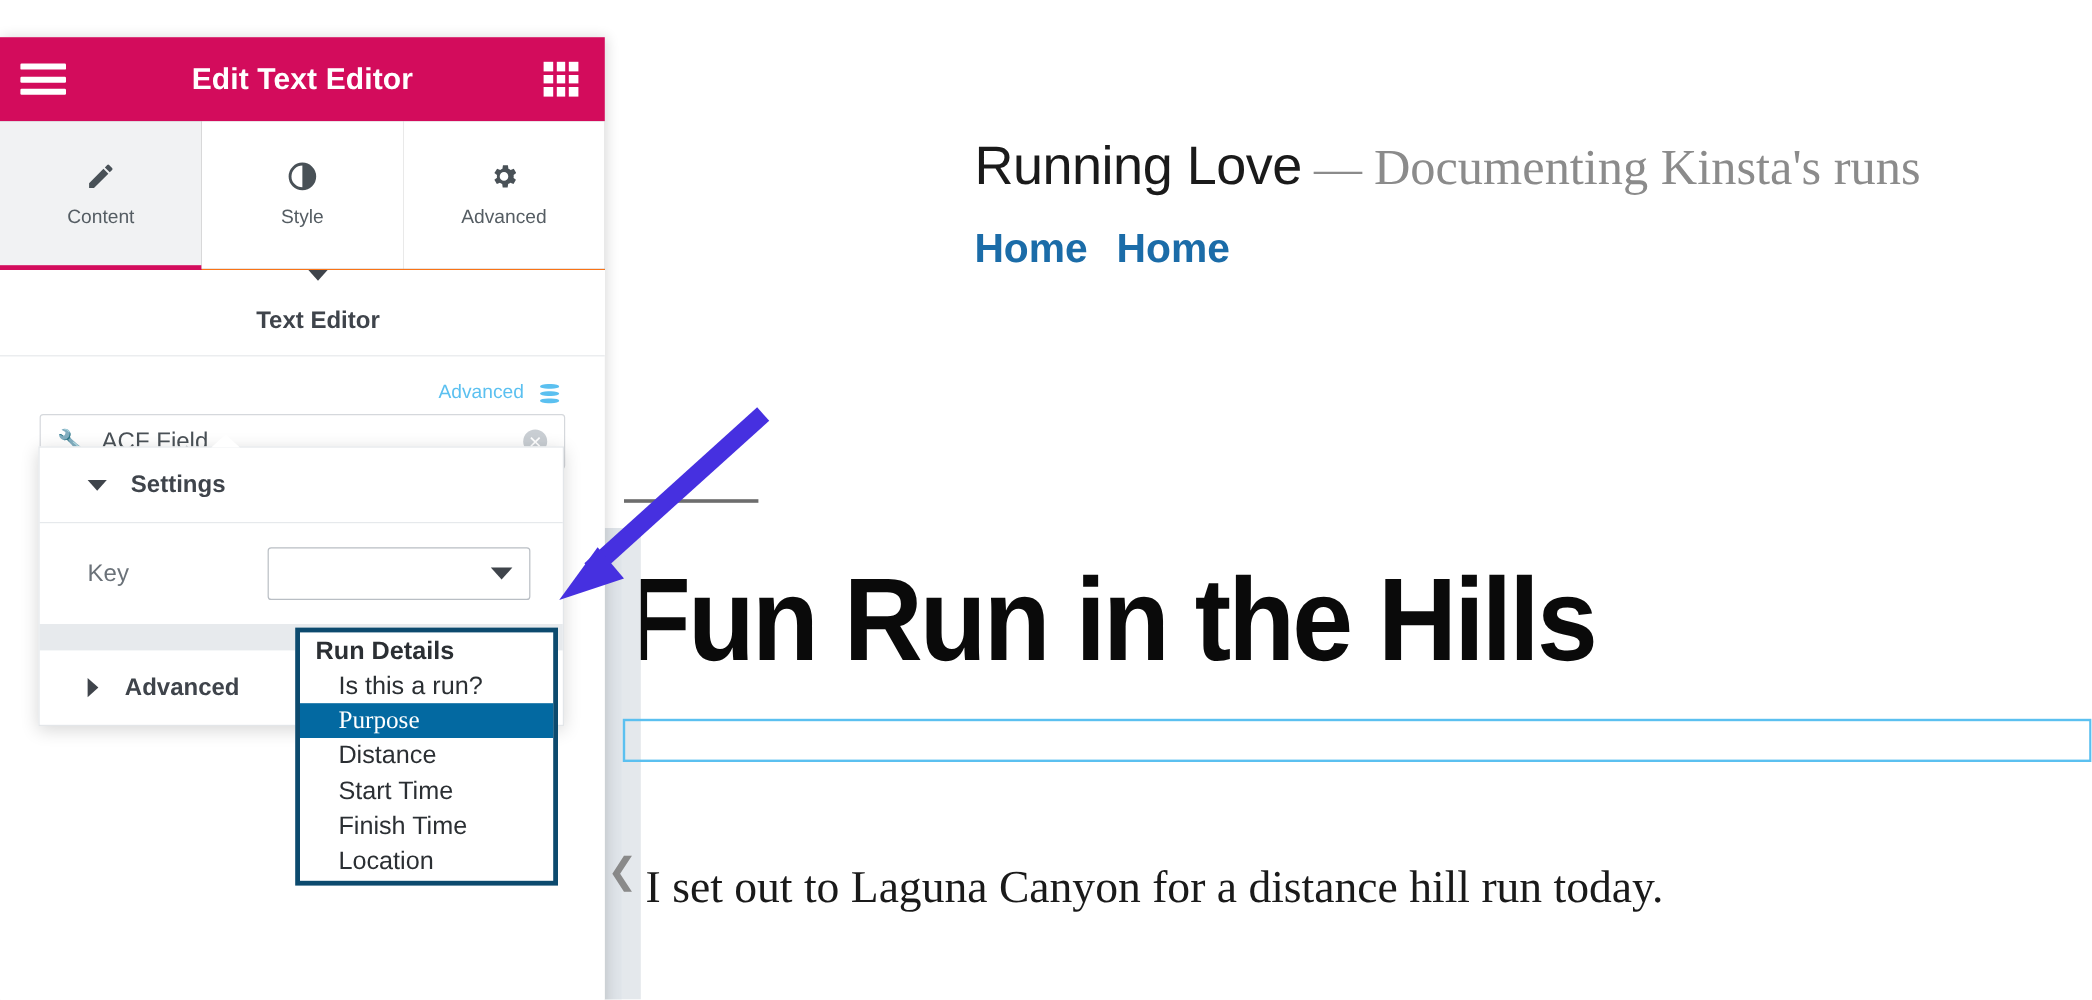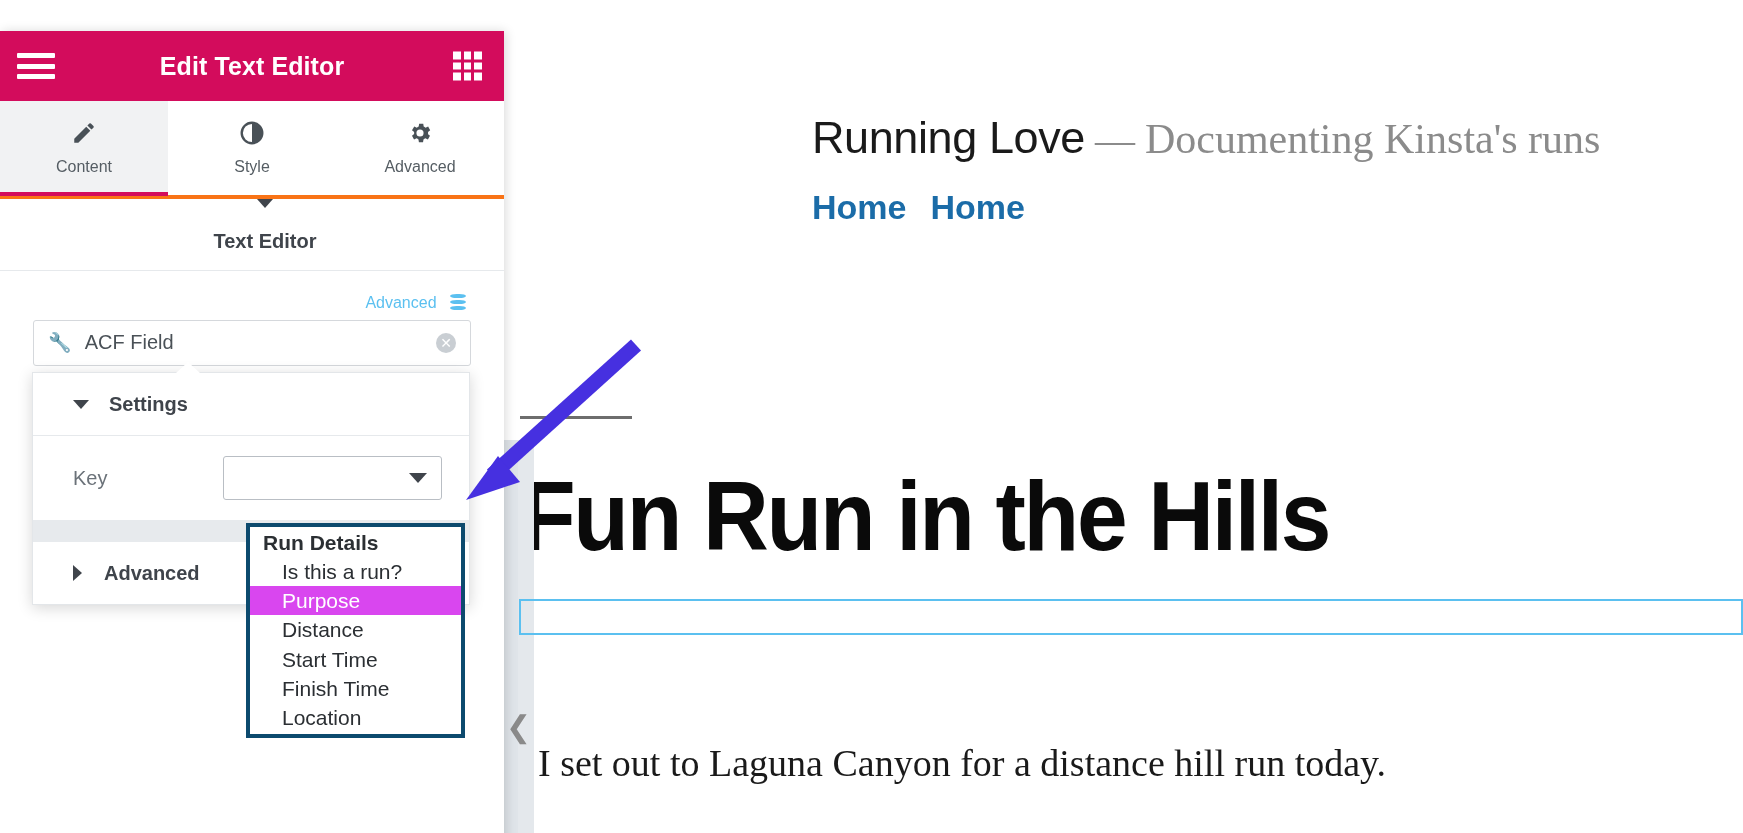--- a/index.html
+++ b/index.html
@@ -57,21 +57,21 @@
     color: #0a0a0a; white-space: nowrap;
     transform: scaleX(0.93); transform-origin: left center;
   }
   .selected-box {
     position: absolute; left: 519px; top: 599px;
     width: 1224px; height: 36px;
     border: 2px solid #5bc0f0;
     background: transparent;
   }
   .post-body {
-    position: absolute; left: 538px; top: 741px;
+    position: absolute; left: 538px; top: 718px;
     font-family: "Liberation Serif", serif;
     font-size: 38px; color: #1a1a1a; white-space: nowrap;
   }
   .collapse-handle {
     position: absolute; left: 506px; top: 712px;
     font-size: 30px; color: #8a8a8a;
     font-family: "Liberation Sans", sans-serif;
     line-height: 1;
   }
   .canvas-shade {
@@ -115,23 +115,23 @@
   .grid-icon {
     position: absolute; right: 22px; top: 50%;
     transform: translateY(-50%);
     width: 29px; height: 29px;
     display: grid; grid-template-columns: repeat(3,1fr); grid-template-rows: repeat(3,1fr);
     gap: 3px; cursor: pointer;
   }
   .grid-icon i { background:#fff; display:block; }
 
   .tabs {
-    display: flex; height: 98px;
+    display: flex; height: 124px;
     background: #737373;
-    border-bottom: 4px solid #f97316;
+    border-bottom: 1px solid #f97316;
   }
   .tab {
     flex: 1; display: flex; flex-direction: column;
     align-items: center; justify-content: center;
     gap: 9px; cursor: pointer;
     position: relative; background: #ffffff;
   }
   .tab.active { background: #f1f2f3; }
   .tab.active::after {
     content: ""; position: absolute; bottom: -1px; left: 0; right: 0;
@@ -248,21 +248,21 @@
   }
   .opt-group-label {
     font-size: 21px; font-weight: bold; color: #2b2f33;
     padding: 2px 0 2px 13px;
   }
   .opt {
     font-size: 21px; color: #2b2f33;
     padding: 2px 0 2px 32px; cursor: pointer;
     line-height: 1.2;
   }
-  .opt.selected { background: #d946ef; color: #ffffff; }
+  .opt.selected { background: #0369a1; color: #ffffff; font-family: Liberation Serif, serif; }
 
   
   .annot { position: absolute; left: 0; top: 0; width: 1743px; height: 833px; z-index: 60; pointer-events: none; }
 </style>
 </head>
 <body>
 
 <div id="root">
 
   <div class="preview">

